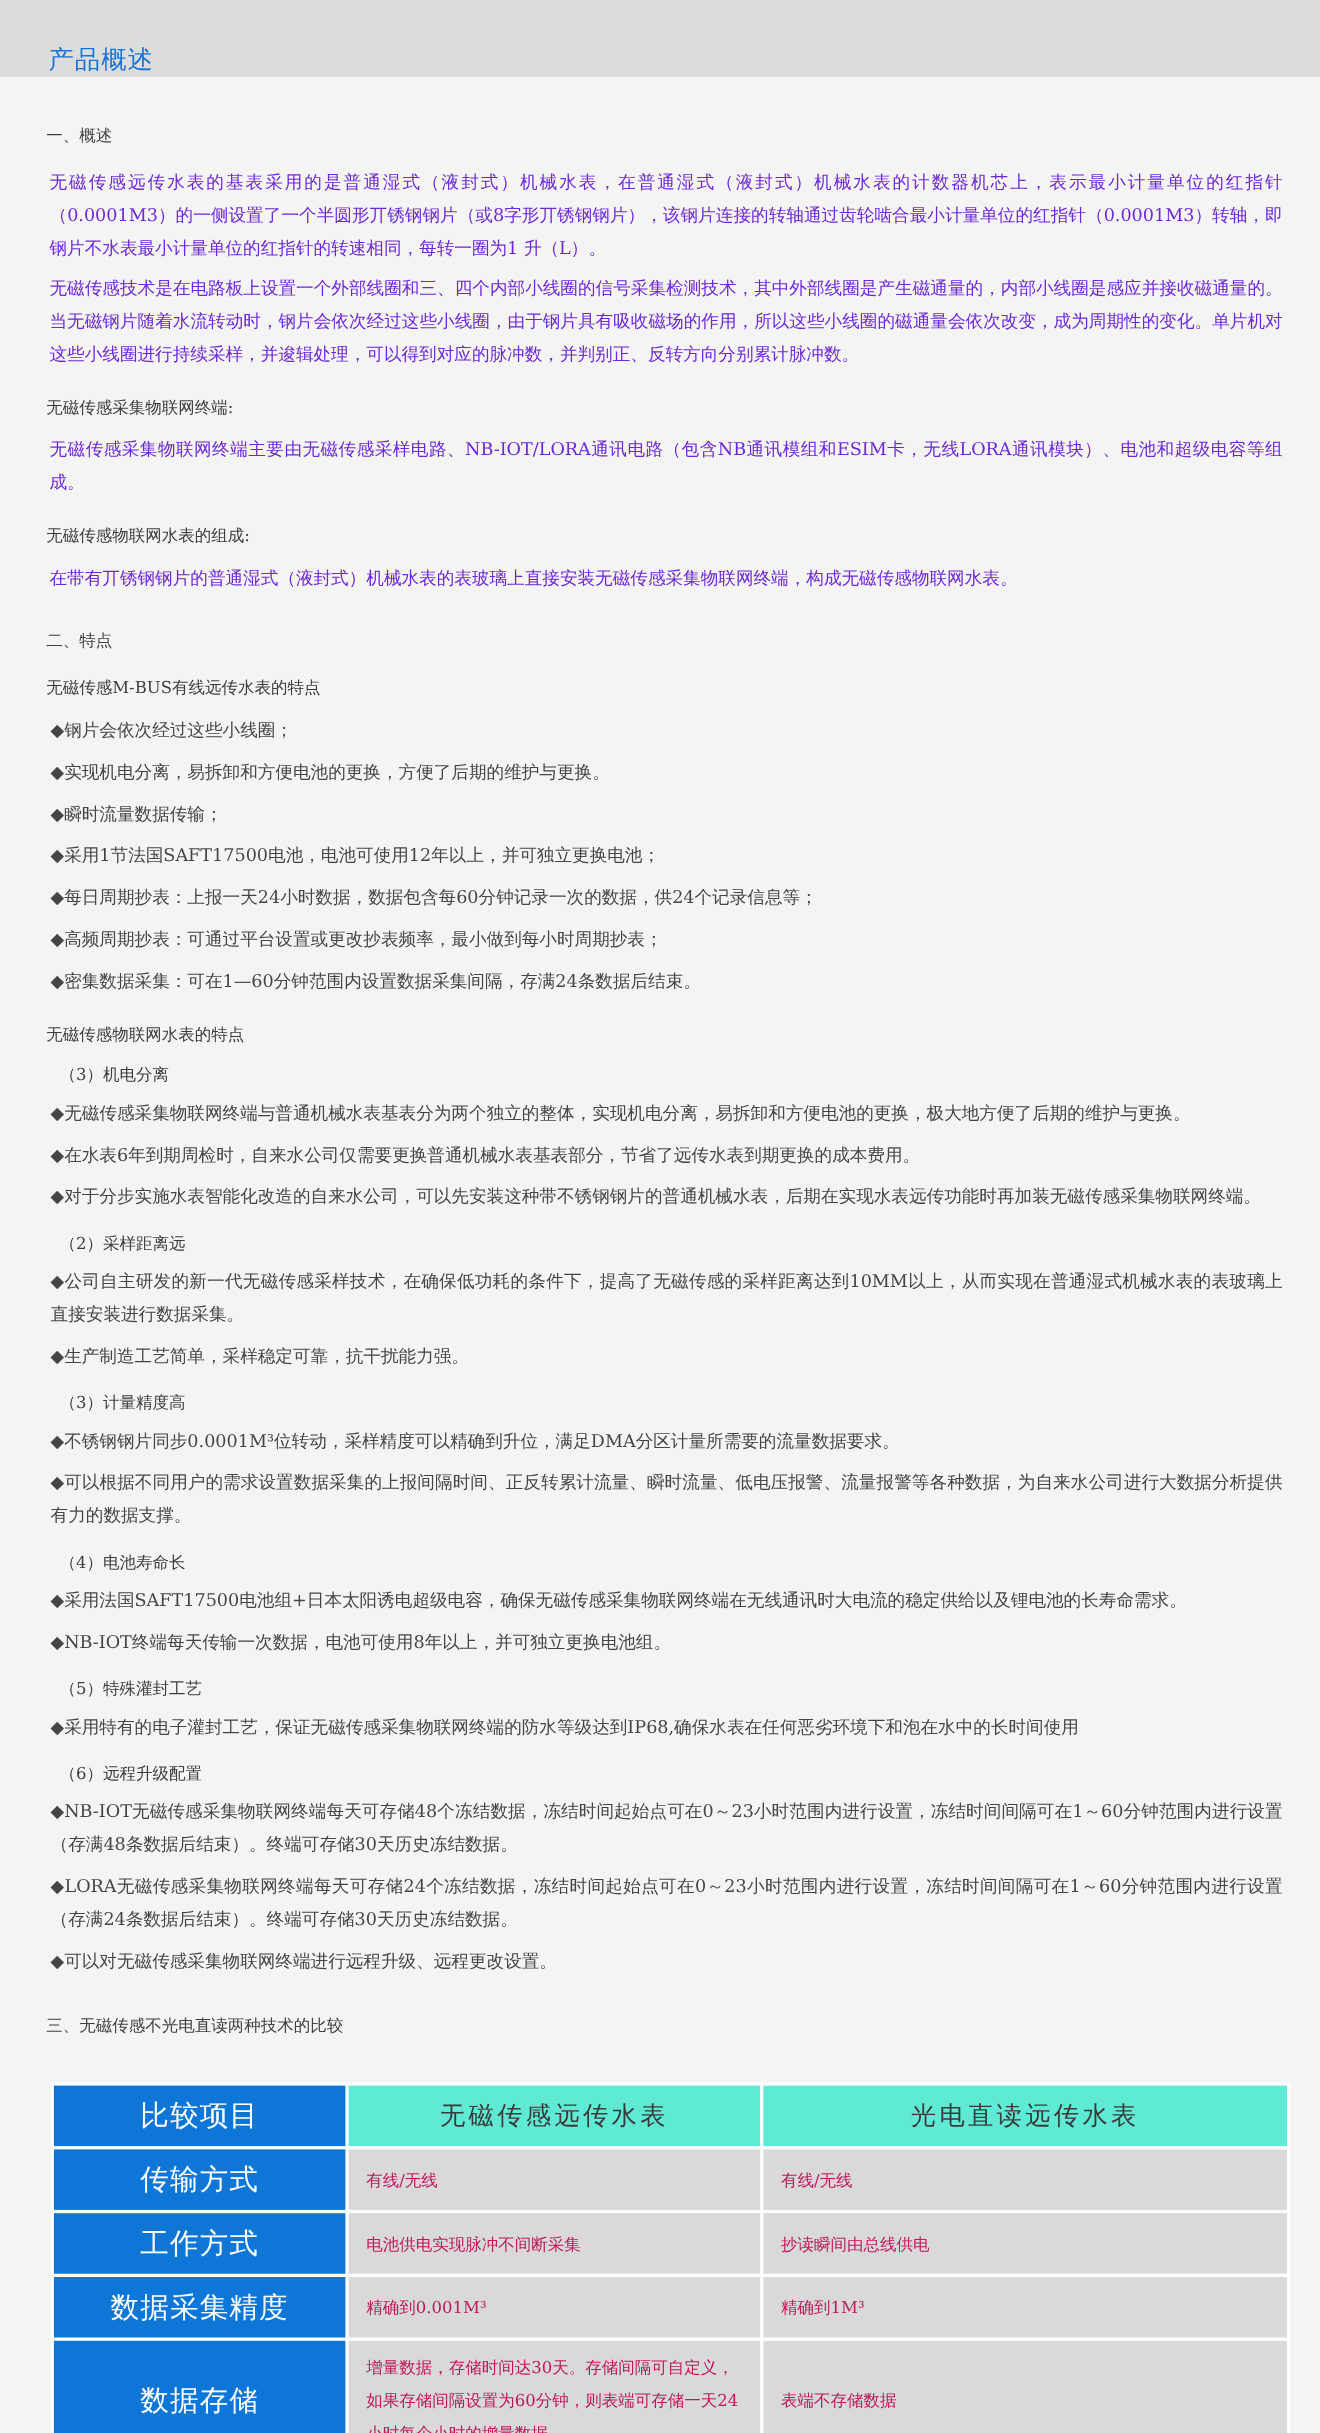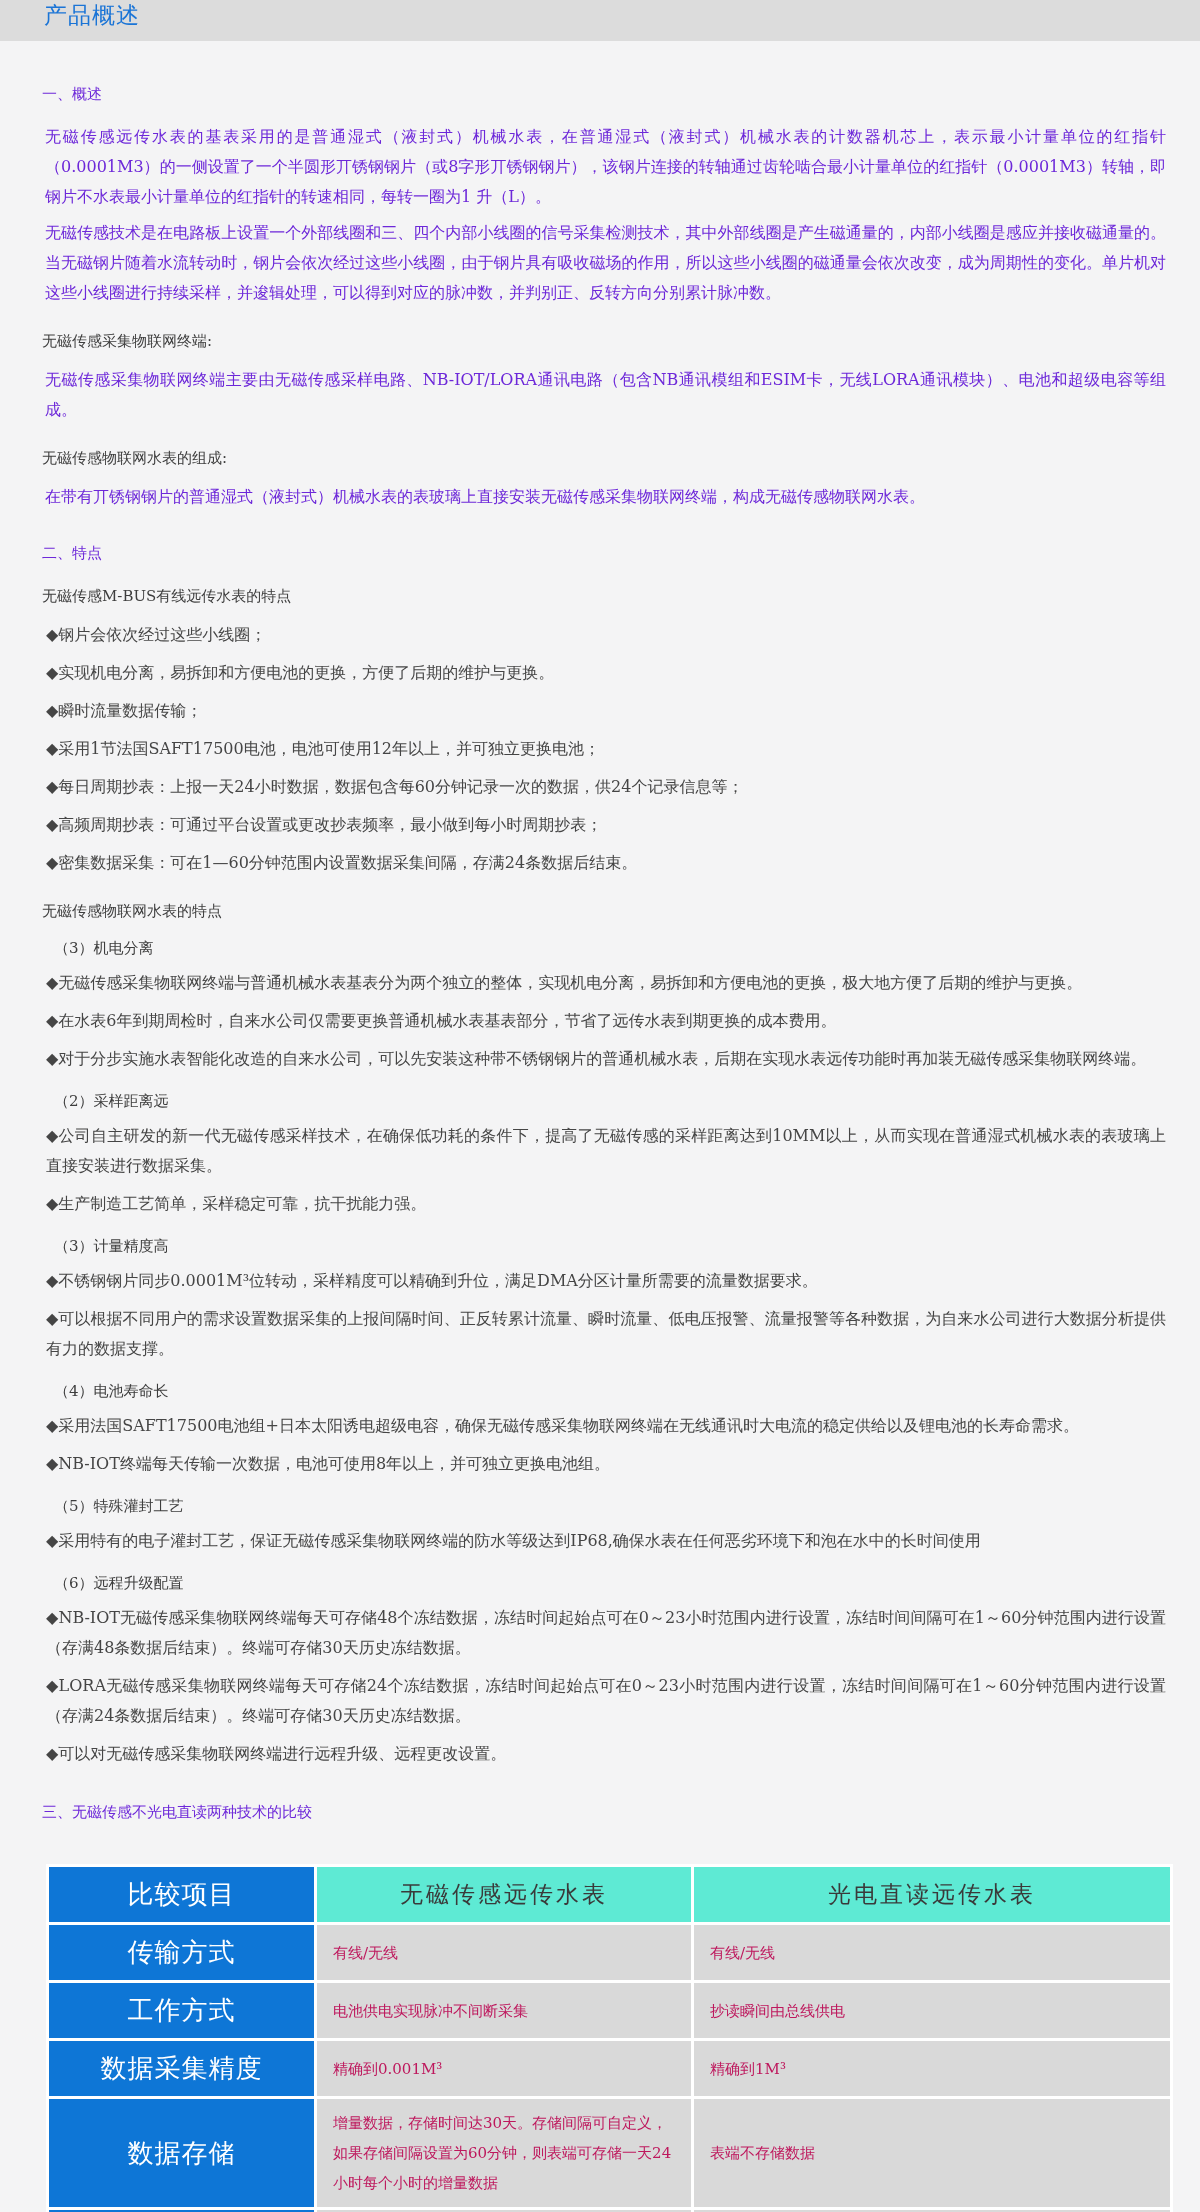--- a/index.html
+++ b/index.html
@@ -3,33 +3,33 @@
 <meta charset="utf-8">
 <style>
   * { box-sizing: border-box; margin: 0; padding: 0; }
   html, body { background: #f4f4f5; }
   body { font-family: "DejaVu Serif", serif; }
   .page {
     width: 1200px; height: 2212px; overflow: hidden;
     background: #f4f4f5; position: relative;
   }
   .title-band {
-    height: 41px; background: #dcdcdc;
-    display: flex; align-items: flex-start;
+    height: 70px; background: #dcdcdc;
+    display: flex; align-items: flex-end;
   }
   .page-title {
     color: #1a74d6; font-size: 23px; margin-left: 44px;
     letter-spacing: 1px;
   }
   .content {
     padding: 44px 34px 0 42px;
     color: #404040;
   }
   .sec-heading {
-    font-size: 15px; font-weight: normal; color: #6d28d9;
+    font-size: 15px; font-weight: normal; color: #404040;
     margin-bottom: 18px;
   }
   .para {
     font-size: 16px; line-height: 30px; color: #6d28d9;
     margin: 0 0 6px 3px; text-align: justify;
   }
   .sub-heading {
     font-size: 15px; font-weight: normal; color: #3d3d3d;
     margin: 24px 0 14px 0;
   }

